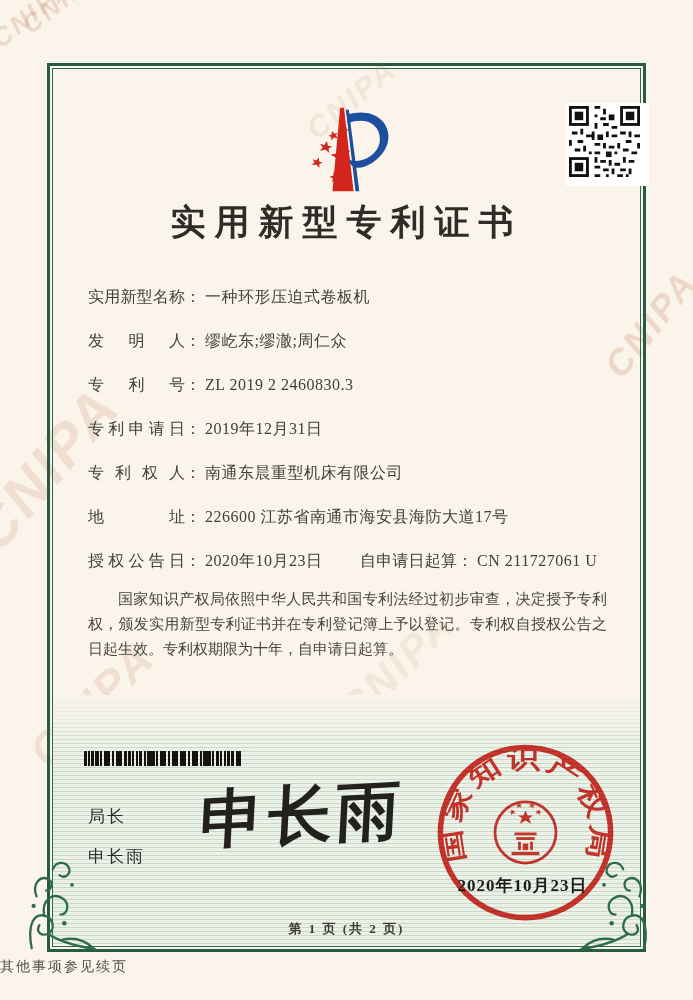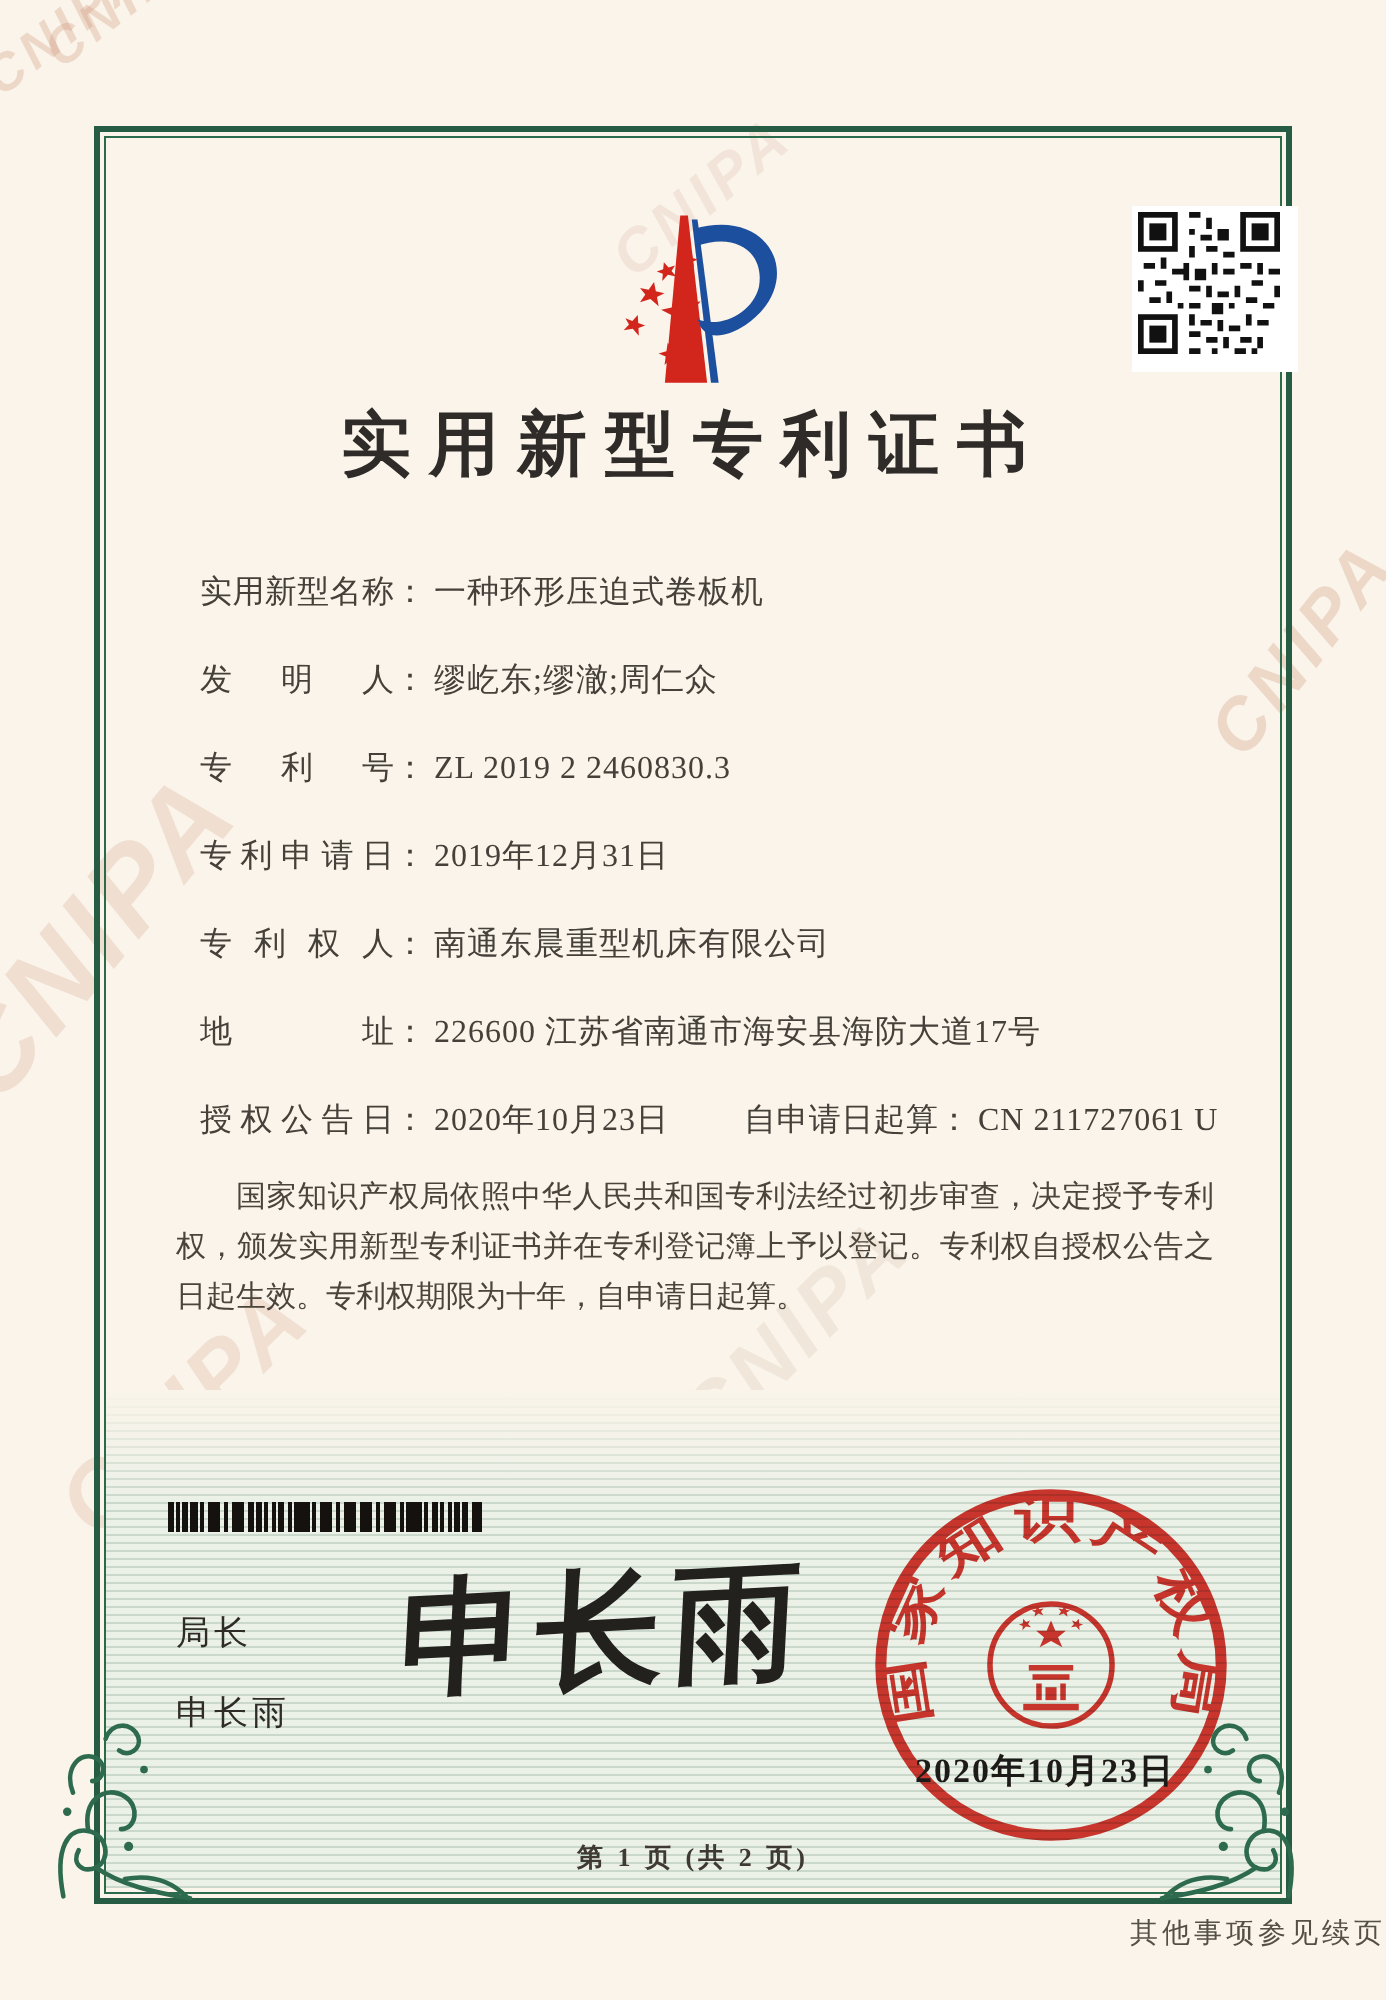--- a/index.html
+++ b/index.html
@@ -55,21 +55,21 @@
   .qr { position:absolute; left:566px; top:103px; width:77px; height:77px; background:#fff; padding:3px; }
   .qr svg { display:block; width:71px; height:71px; }
 
   .title {
     position:absolute; left:0; right:0; top:199px;
     text-align:center; font-size:35px; font-weight:bold;
     letter-spacing:9px; color:#2e2b28;
   }
 
   .fields { position:absolute; left:88px; top:286px; width:525px; font-size:16px; color:#45403a; }
-  .field-row { height:44px; display:flex; align-items:flex-start; line-height:21px;margin-left:12px; }
+  .field-row { height:44px; display:flex; align-items:flex-start; line-height:21px; }
   .field-label { display:inline-block; width:97px; text-align:justify; text-align-last:justify; }
   .field-colon { display:inline-block; margin:0 4px 0 0; }
   .field-value { letter-spacing:0.5px; }
   .grant-row .field-group { display:flex; }
   .grant-row .g1 { width:272px; }
 
   .paras {
     position:absolute; left:88px; right:86px; top:587px;
     font-size:15px; line-height:25px; text-align:justify; color:#4a443b;
   }
@@ -103,21 +103,21 @@
   .flourish { position:absolute; width:96px; height:96px; }
   .flourish.bl { left:24px; top:856px; }
   .flourish.br { left:556px; top:856px; transform:scaleX(-1); }
 
   .page-num {
     position:absolute; left:0; right:0; top:920px;
     text-align:center; font-size:13px; letter-spacing:2px; color:#3e3a33;font-weight:bold;
   }
   .cont-note {
     position:absolute; left:0; right:0; top:958px;
-    text-align:right; font-size:14px; letter-spacing:2px; color:#555047;font-family:Liberation Mono, monospace;
+    text-align:left; font-size:14px; letter-spacing:2px; color:#555047;font-family:Liberation Mono, monospace;
   }
 </style>
 </head>
 <body>
 
 <div class="page">
 
   <span class="watermark" style="left:-14px; top:30px; font-size:26px; transform:rotate(-38deg);">CNIPA</span>
   <span class="watermark" style="left:16px; top:16px; font-size:26px; transform:rotate(-38deg);">CNIPA</span>
   <span class="watermark" style="left:596px; top:360px; font-size:36px; transform:rotate(-52deg);">CNIPA</span>

